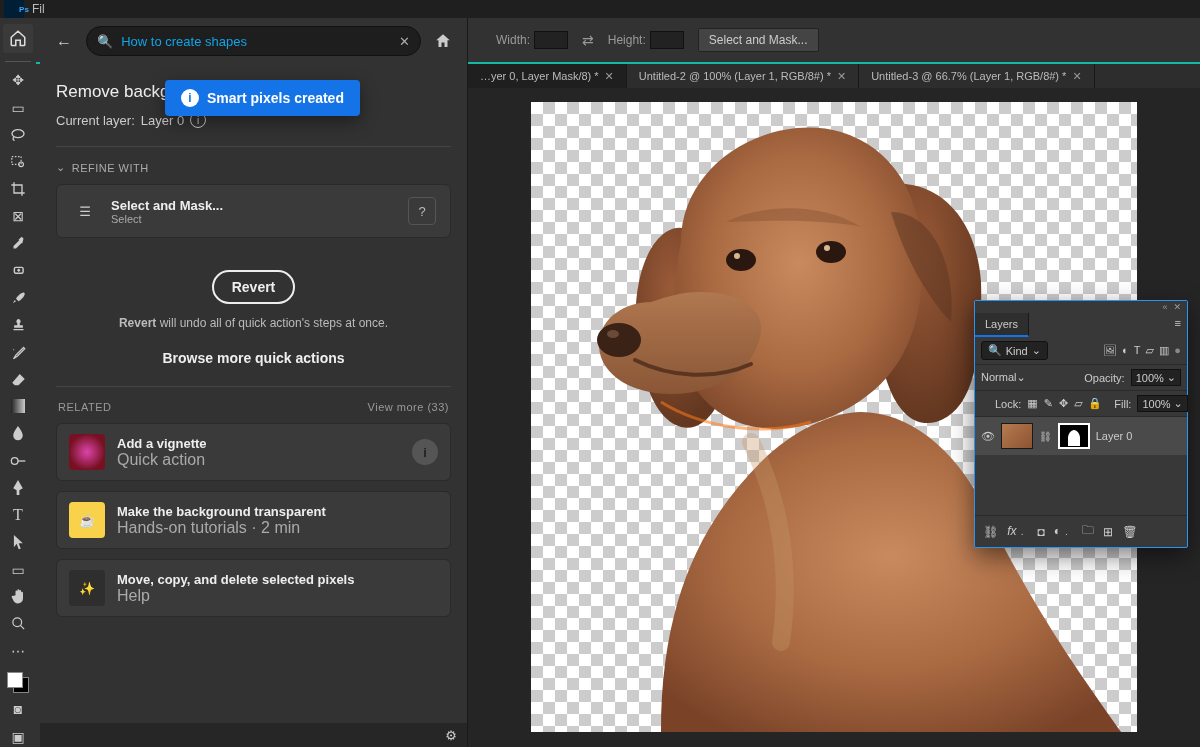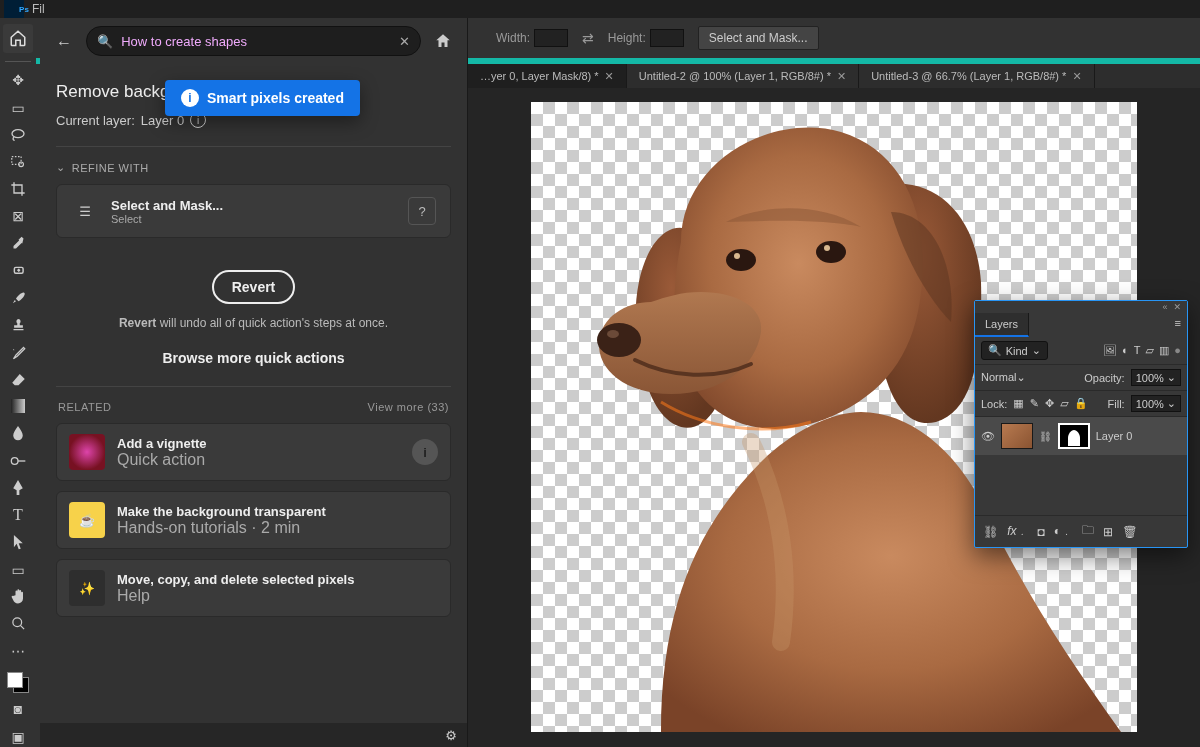--- a/index.html
+++ b/index.html
@@ -11,21 +11,21 @@
 
 
 .toolstrip { position: absolute; top: 18px; left: 0; width: 36px; bottom: 0; background: #323232; display: flex; flex-direction: column; align-items: center; padding-top: 6px; gap: 6px; }
 .toolstrip .home { width: 30px; height: 30px; display:flex; align-items:center; justify-content:center; background:#3a3a3a; border-radius:3px; font-size:16px;}
 .tool-ic { width: 24px; height: 22px; display:flex; align-items:center; justify-content:center; font-size:14px; color:#ccc; cursor:pointer;}
 .swatches { width:22px; height:22px; position:relative; margin-top:4px;}
 .swatches .fg{position:absolute;top:0;left:0;width:16px;height:16px;background:#fff;border:1px solid #888;}
 .swatches .bg{position:absolute;bottom:0;right:0;width:16px;height:16px;background:#000;border:1px solid #888;}
 
 
-.optionsbar { position:absolute; top:18px; left:36px; right:0; height:46px; background:#323232; border-bottom:6px solid #14b8a6; display:flex; align-items:center; padding-left:460px; gap:14px; color:#999; font-size:12px;}
+.optionsbar { position:absolute; top:18px; left:36px; right:0; height:46px; background:#323232; border-bottom:2px solid #14b8a6; display:flex; align-items:center; padding-left:460px; gap:14px; color:#999; font-size:12px;}
 .optbtn{ background:#444; border:1px solid #222; color:#ccc; padding:4px 10px; border-radius:2px; font-size:12px;}
 .optfield{display:flex;align-items:center;gap:4px;}
 .optfield input{width:34px;height:18px;background:#222;border:1px solid #111;}
 .swapic{font-size:14px;}
 
 
 .tabbar { position:absolute; top:64px; left:468px; right:0; height:24px; background:#2d2d2d; display:flex; align-items:stretch; font-size:11px; color:#bbb;}
 .tab{display:flex;align-items:center;gap:6px;padding:0 12px;border-right:1px solid #191919;white-space:nowrap;}
 .tab.active{background:#1f1f1f;}
 .tab-close{color:#999;}
@@ -34,21 +34,21 @@
 .canvas-area{position:absolute; top:88px; left:468px; right:0; bottom:0; background:#252525; display:flex; align-items:flex-start; justify-content:center; padding-top:14px;}
 .canvas{width:606px;height:630px;position:relative;}
 .checker{position:absolute;inset:0;background-image:linear-gradient(45deg,#ccc 25%,transparent 25%),linear-gradient(-45deg,#ccc 25%,transparent 25%),linear-gradient(45deg,transparent 75%,#ccc 75%),linear-gradient(-45deg,transparent 75%,#ccc 75%);background-size:24px 24px;background-position:0 0,0 12px,12px -12px,-12px 0;background-color:#fff;}
 .dog{position:absolute;inset:0;}
 
 
 .discover{position:absolute; top:18px; left:40px; width:428px; bottom:0; background:#323232; border-right:1px solid #191919; display:flex; flex-direction:column;}
 .discover-head{display:flex; align-items:center; gap:8px; padding:8px 10px;}
 .headbtn{width:28px;height:28px;display:flex;align-items:center;justify-content:center;color:#ccc;font-size:16px;cursor:pointer;}
 .searchwrap{flex:1;display:flex;align-items:center;background:#1e1e1e;border:1px solid #111;border-radius:16px;height:30px;padding:0 10px;gap:8px;}
-.searchwrap input{flex:1;background:transparent;border:none;color:#f0abfc;font-size:13px;outline:none;}
+.searchwrap input{flex:1;background:transparent;border:none;color:#0ea5e9;font-size:13px;outline:none;}
 .clearx{color:#aaa;cursor:pointer;}
 .discover-body{flex:1;overflow:auto;padding:4px 16px 20px 16px;}
 .d-title{font-size:17px;color:#eee;margin-top:14px;margin-bottom:10px;}
 .d-sub{font-size:13px;color:#ccc;display:flex;align-items:center;gap:6px;margin-bottom:18px;}
 .sep{height:1px;background:#444;margin:8px 0 14px;}
 .refine-hdr{font-size:11px;color:#aaa;letter-spacing:.5px;display:flex;align-items:center;gap:6px;margin-bottom:10px;}
 .card{background:#3a3a3a;border:1px solid #2a2a2a;border-radius:6px;display:flex;align-items:center;gap:12px;padding:12px 14px;}
 .card .thumb{width:28px;height:24px;display:flex;align-items:center;justify-content:center;color:#ccc;}
 .card h4{font-size:13px;font-weight:600;color:#eee;}
 .card p{font-size:11px;color:#aaa;}
@@ -71,21 +71,21 @@
 
 .layers{position:absolute;top:300px;right:12px;width:214px;background:#383838;border:1px solid #2895f5;border-radius:2px;font-size:11px;color:#ccc;box-shadow:0 8px 24px rgba(0,0,0,.5);}
 .layers .min{height:12px;background:#383838;display:flex;justify-content:flex-end;align-items:center;gap:6px;padding-right:6px;font-size:9px;color:#999;}
 .layers .tab{display:inline-block;padding:5px 10px;background:#2e2e2e;border-bottom:2px solid #1473e6;font-size:11px;}
 .layers .menu{float:right;padding:4px 6px;}
 .lrow{display:flex;align-items:center;gap:6px;padding:4px 6px;border-bottom:1px solid #2a2a2a;}
 .lrow .sel{background:#222;border:1px solid #111;border-radius:3px;padding:2px 6px;display:flex;align-items:center;gap:4px;}
 .licons{display:flex;gap:5px;margin-left:auto;font-size:11px;color:#ccc;}
 .lrow2{display:flex;align-items:center;gap:6px;padding:4px 6px;border-bottom:1px solid #2a2a2a;}
 .pct{background:#222;border:1px solid #111;padding:1px 4px;display:flex;align-items:center;gap:3px;}
-.locks{display:flex;gap:6px;align-items:center;padding:4px 6px;border-bottom:1px solid #2a2a2a;}
+.locks{display:flex;gap:6px;align-items:center;padding:4px 20px;border-bottom:1px solid #2a2a2a;}
 .locks .sp{flex:1;}
 .layeritem{display:flex;align-items:center;gap:6px;padding:6px 6px;background:#4a4a4a;}
 .eye{width:14px;text-align:center;}
 .lthumb{width:32px;height:26px;border:1px solid #191919;}
 .maskthumb{width:32px;height:26px;border:2px solid #fff;background:#000;display:flex;align-items:center;justify-content:center;}
 .lfill{height:60px;}
 .lfoot{display:flex;gap:9px;align-items:center;padding:5px 8px;border-top:1px solid #2a2a2a;font-size:12px;}
 </style>
 </head>
 <body>

